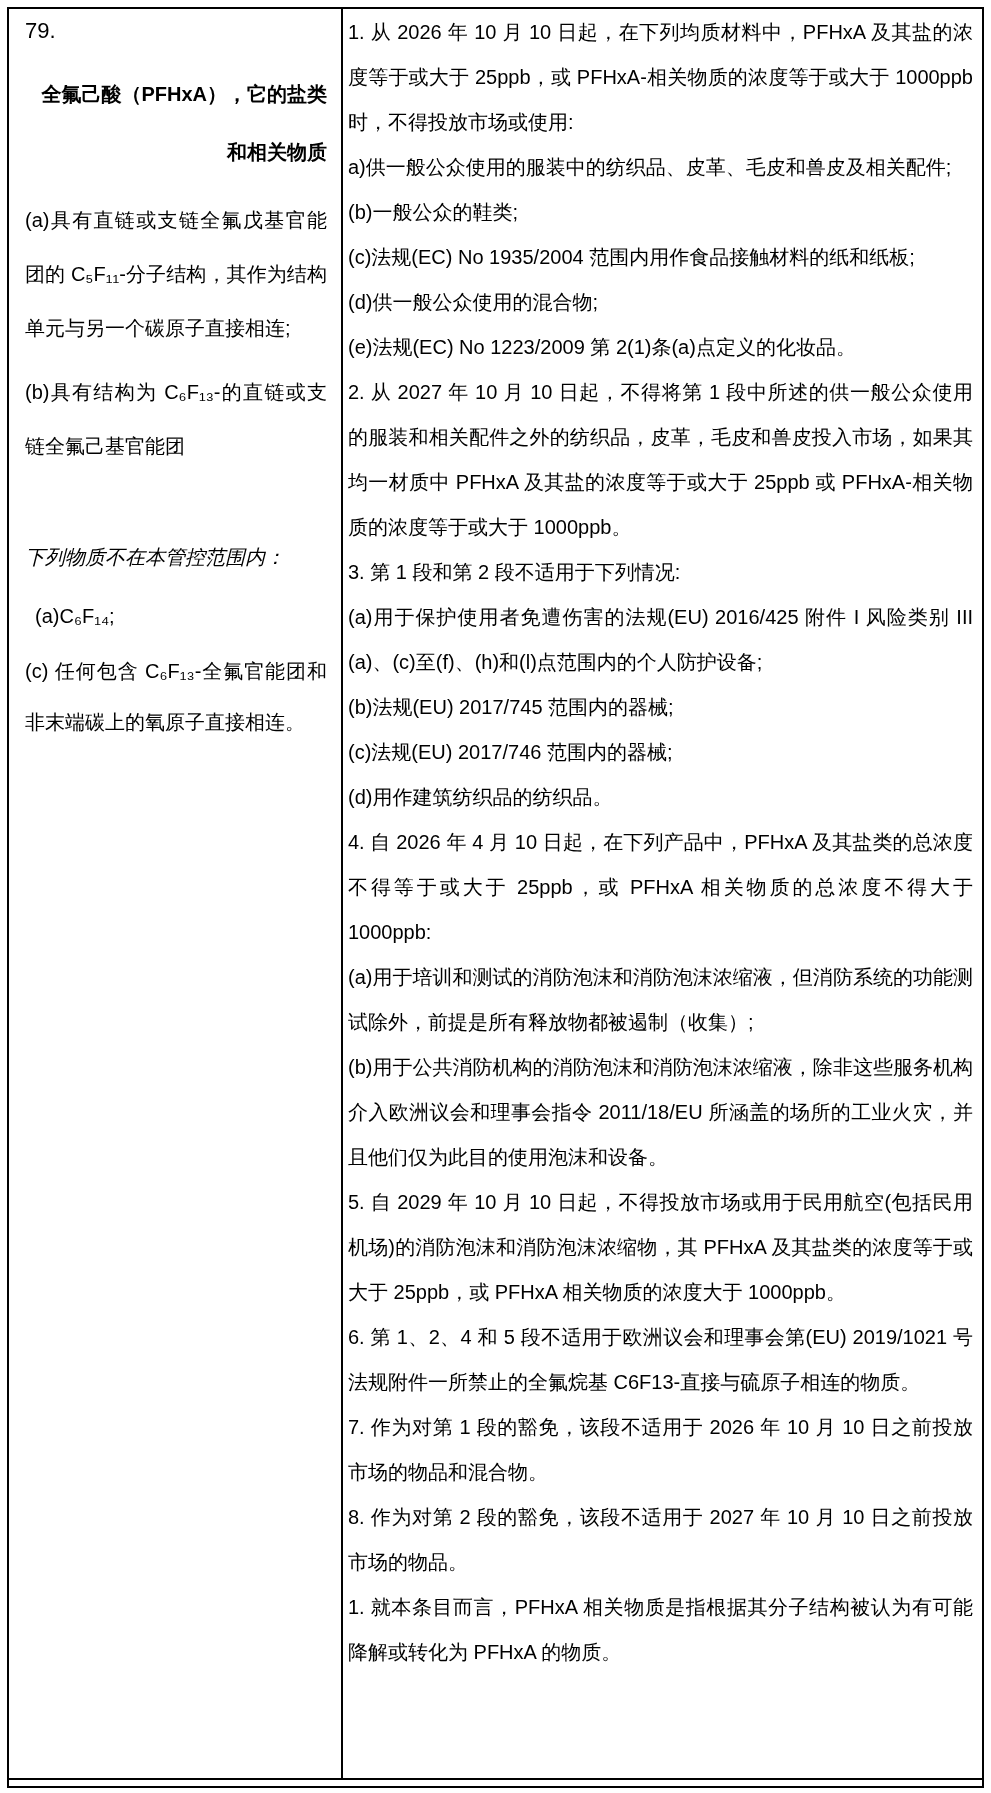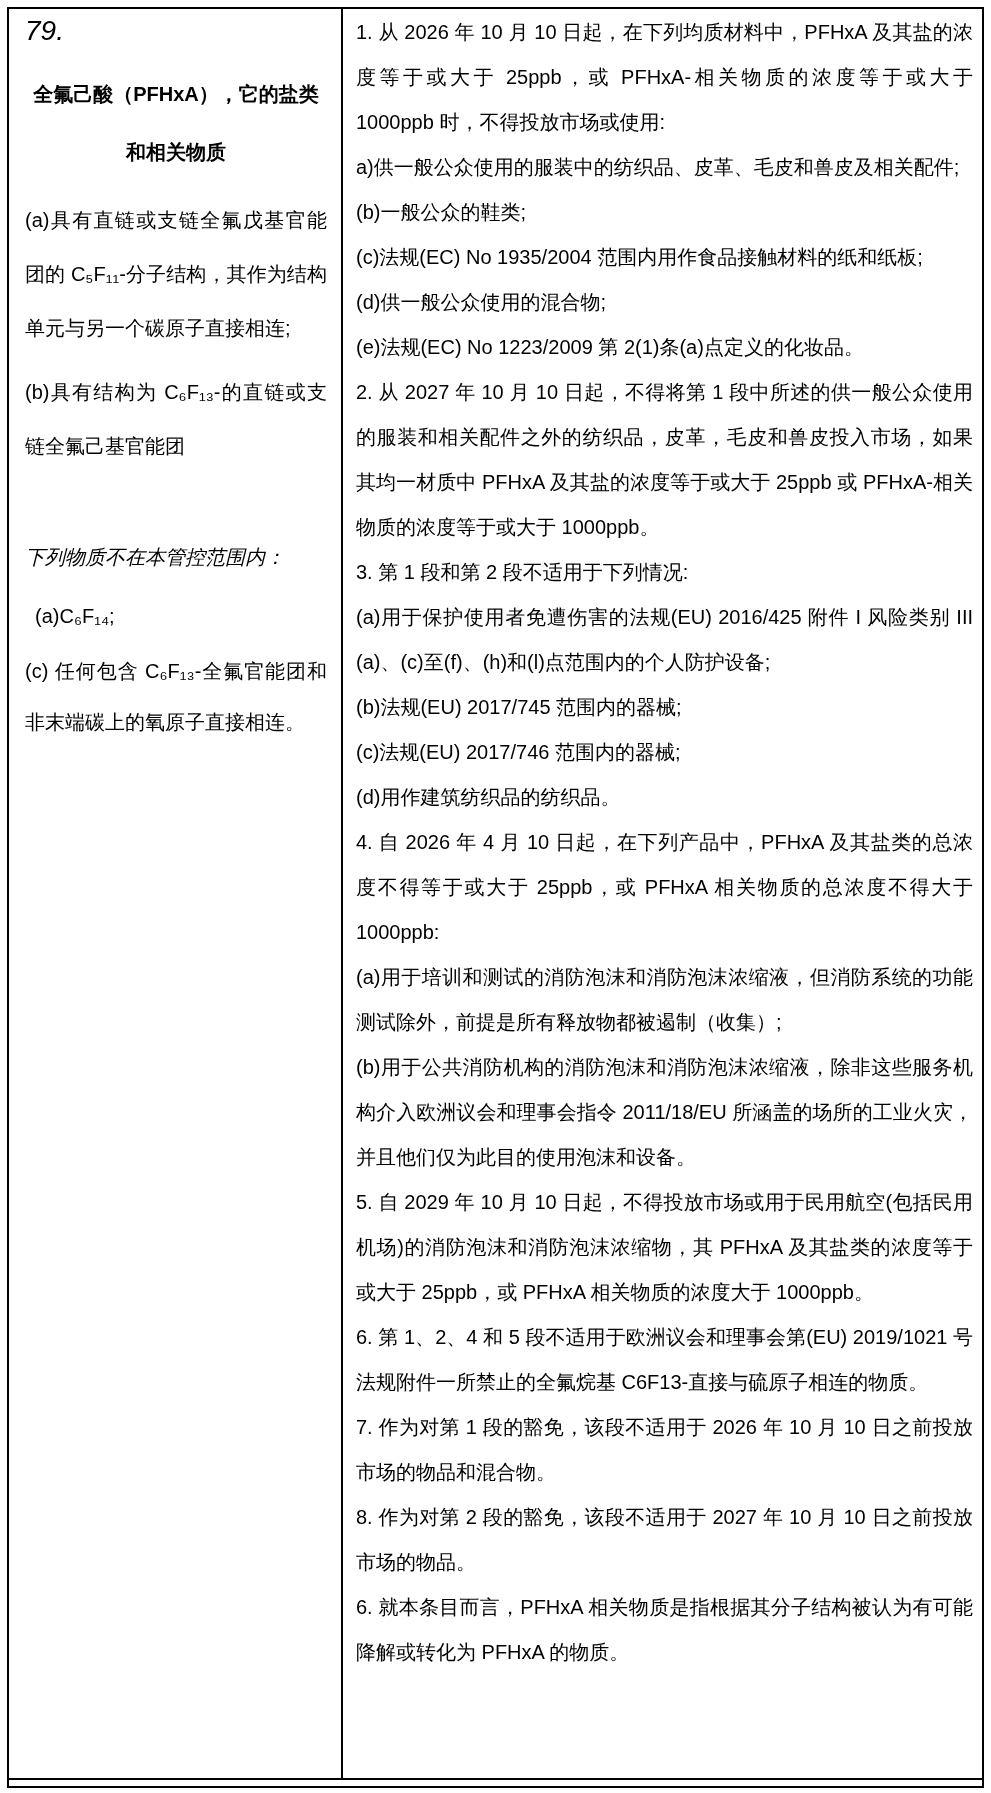--- a/index.html
+++ b/index.html
@@ -27,33 +27,32 @@
   }
   .bottom-strip { height: 6px; }
   .cell { box-sizing: border-box; overflow: hidden; }
   .cell-left {
     width: 334px;
     border-right: 2px solid #000;
     padding: 2px 14px 0 16px;
   }
   .cell-right {
     flex: 1;
-    padding: 1px 9px 0 13px;
+    padding: 1px 9px 0 5px;
   }
   .entry-num {
-    font-size: 28px;
+    font-size: 22px;
     line-height: 40px;
-    font-style: italic;
   }
   .sub-title {
     font-weight: bold;
     font-size: 20px;
     line-height: 58px;
     margin-top: 14px;
-    text-align: center;
+    text-align: right;
   }
   .lp {
     margin: 0;
     font-size: 20px;
     line-height: 54px;
     text-align: justify;
     text-justify: inter-ideograph;
   }
   .scope-a { margin-top: 12px; }
   .scope-b { margin-top: 10px; }
@@ -99,19 +98,19 @@
         <p class="rp">(b)法规(EU) 2017/745 范围内的器械;</p>
         <p class="rp">(c)法规(EU) 2017/746 范围内的器械;</p>
         <p class="rp">(d)用作建筑纺织品的纺织品。</p>
         <p class="rp">4. 自 2026 年 4 月 10 日起，在下列产品中，PFHxA 及其盐类的总浓度不得等于或大于 25ppb，或 PFHxA 相关物质的总浓度不得大于 1000ppb:</p>
         <p class="rp">(a)用于培训和测试的消防泡沫和消防泡沫浓缩液，但消防系统的功能测试除外，前提是所有释放物都被遏制（收集）;</p>
         <p class="rp">(b)用于公共消防机构的消防泡沫和消防泡沫浓缩液，除非这些服务机构介入欧洲议会和理事会指令 2011/18/EU 所涵盖的场所的工业火灾，并且他们仅为此目的使用泡沫和设备。</p>
         <p class="rp">5. 自 2029 年 10 月 10 日起，不得投放市场或用于民用航空(包括民用机场)的消防泡沫和消防泡沫浓缩物，其 PFHxA 及其盐类的浓度等于或大于 25ppb，或 PFHxA 相关物质的浓度大于 1000ppb。</p>
         <p class="rp">6. 第 1、2、4 和 5 段不适用于欧洲议会和理事会第(EU) 2019/1021 号法规附件一所禁止的全氟烷基 C6F13-直接与硫原子相连的物质。</p>
         <p class="rp">7. 作为对第 1 段的豁免，该段不适用于 2026 年 10 月 10 日之前投放市场的物品和混合物。</p>
         <p class="rp">8. 作为对第 2 段的豁免，该段不适用于 2027 年 10 月 10 日之前投放市场的物品。</p>
-        <p class="rp">6. 就本条目而言，PFHxA 相关物质是指根据其分子结构被认为有可能降解或转化为 PFHxA 的物质。</p>
+        <p class="rp">1. 就本条目而言，PFHxA 相关物质是指根据其分子结构被认为有可能降解或转化为 PFHxA 的物质。</p>
       </div>
 
     </div>
     <div class="bottom-strip"></div>
   </div>
 </div>
 
 </body></html>

